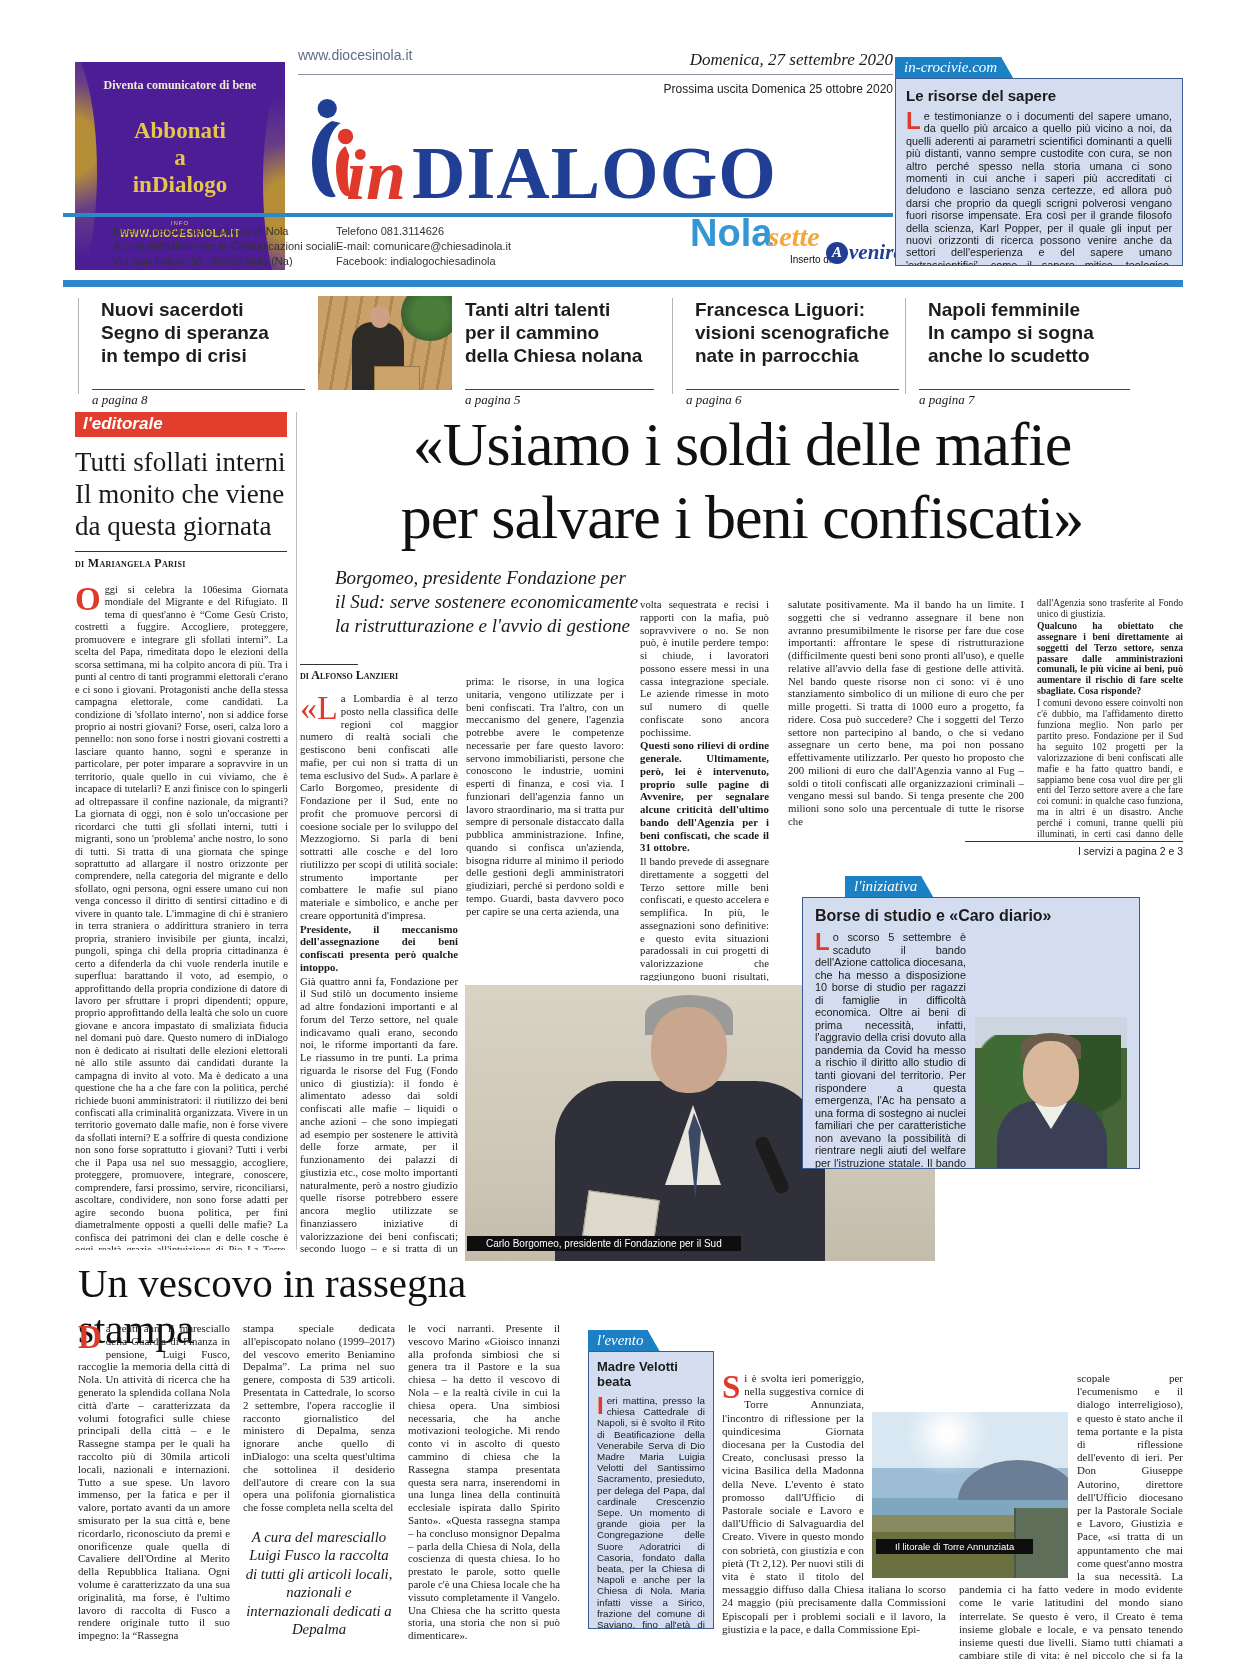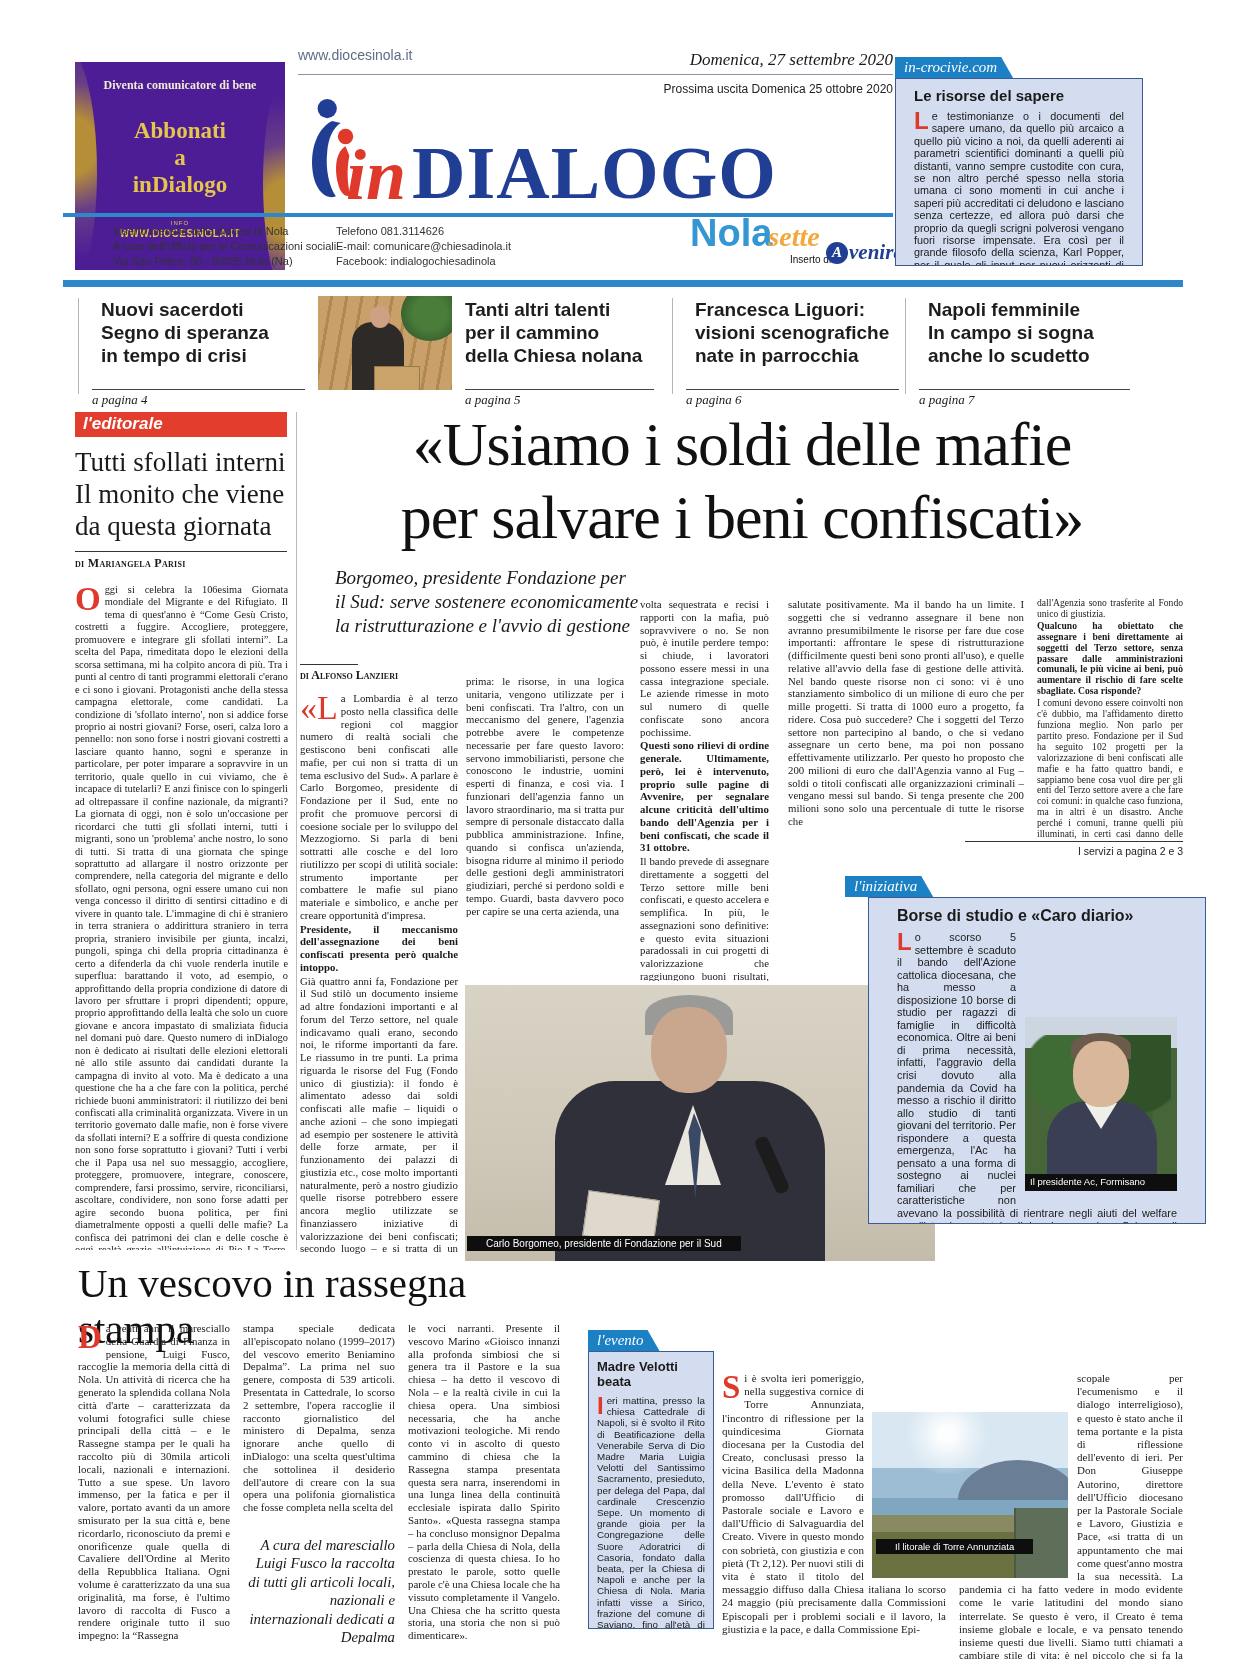--- a/index.html
+++ b/index.html
@@ -44,21 +44,21 @@
 
   
   .box-label{background:#1b80c4;color:#fff;font-style:italic;font-size:15px;line-height:21px;padding:0 16px 0 9px;
              display:inline-block;clip-path:polygon(0 0,calc(100% - 12px) 0,100% 100%,0 100%);}
   .blue-box{background:#d4ddef;border:1px solid #3c5a94;}
   .box-title{font-family:"Liberation Sans",sans-serif;font-weight:bold;font-size:15px;margin:0 0 6px 0;}
   .box-body{font-family:"Liberation Sans",sans-serif;font-size:10.8px;line-height:12.4px;text-align:justify;margin:0;}
   .dc-box::first-letter{float:left;color:#de392b;font-weight:bold;font-size:24px;line-height:20px;padding:1px 3px 0 0;}
 
   .incro-label{left:895px;top:57px;}
-  .incro-box{left:895px;top:78px;width:248px;height:188px;padding:8px 18px;box-sizing:border-box;}
+  .incro-box{left:895px;top:78px;width:288px;height:188px;padding:8px 10px;box-sizing:border-box;}
 
   .top-blue-bar{left:63px;top:280px;width:1120px;height:7px;background:#2d87c8;}
 
   
   .teaser{top:298px;height:96px;border-left:1px solid #b5b5b5;padding-left:22px;}
   .t-head{font-family:"Liberation Sans",sans-serif;font-weight:bold;font-size:19px;line-height:23px;color:#1d1d1d;white-space:pre-line;}
   .t-page{position:absolute;bottom:-14px;left:13px;right:6px;border-top:1px solid #444;font-style:italic;font-size:13px;padding-top:2px;}
   .teaser-photo{left:318px;top:296px;width:134px;height:94px;background:repeating-linear-gradient(100deg,#c9a06a 0 12px,#b08850 12px 15px);overflow:hidden;}
   .tp-plant{position:absolute;right:-8px;top:-10px;width:60px;height:55px;background:radial-gradient(circle,#4a7d3a 0 40%,#3a6330 70%,transparent 72%);border-radius:50%;}
   .tp-fig{position:absolute;left:34px;top:26px;width:52px;height:70px;background:#2e2a28;border-radius:20px 22px 0 0;}
@@ -99,37 +99,37 @@
   .bp-mic{position:absolute;left:300px;top:150px;width:14px;height:60px;background:#1c1c1c;transform:rotate(-24deg);border-radius:6px;}
   .bp-book{position:absolute;left:120px;top:210px;width:70px;height:44px;background:#ded9cc;border:1px solid #a39c8a;transform:rotate(8deg);}
   .photo-caption{position:absolute;background:#0e0e0e;color:#fff;font-family:"Liberation Sans",sans-serif;font-size:10px;padding:2px 19px;}
   .borgo-cap{left:2px;top:251px;}
 
   .servizi-rule{left:965px;top:841px;width:218px;height:1px;background:#333;}
   .servizi{left:903px;top:845px;width:280px;text-align:right;font-family:"Liberation Sans",sans-serif;font-size:10.5px;color:#222;}
 
   
   .ini-label{left:845px;top:876px;}
-  .ini-box{left:868px;top:897px;width:338px;height:327px;padding:9px 28px;box-sizing:border-box;}
+  .ini-box{left:802px;top:897px;width:338px;height:272px;padding:9px 12px;box-sizing:border-box;}
   .ini-box .box-title{font-size:16px;}
   .ini-photo{float:right;width:152px;height:174px;margin:86px 0 4px 9px;position:relative;
              background:linear-gradient(180deg,#cdd6e0 0 18%,#46663a 18% 100%);overflow:visible;}
   .ip-tree{position:absolute;left:6px;top:18px;width:140px;height:120px;background:radial-gradient(circle at 25% 30%,#3f6b35 0 30%,transparent 32%),radial-gradient(circle at 75% 25%,#2f5228 0 34%,transparent 36%),radial-gradient(circle at 55% 65%,#3a6030 0 40%,transparent 42%);}
   .ip-head{position:absolute;left:48px;top:24px;width:56px;height:66px;background:#d9b79a;border-radius:46%;}
   .ip-hair{position:absolute;left:46px;top:16px;width:60px;height:26px;background:#6b5b4a;border-radius:50% 50% 0 0;}
   .ip-sweater{position:absolute;left:22px;top:84px;width:110px;height:90px;background:#3a3f55;border-radius:40px 40px 0 0;}
   .ip-collar{position:absolute;left:60px;top:86px;width:32px;height:26px;background:#efefe9;clip-path:polygon(50% 100%,0 0,100% 0);}
   .ini-cap{left:0;bottom:0;top:auto;right:0;font-size:9.5px;padding:2px 5px;}
   .ini-body{font-size:10.9px;line-height:12.55px;}
 
   
   .bl-head{left:78px;top:1260px;width:500px;font-size:41px;line-height:46px;color:#111;}
   .bl-col{top:1322px;width:152px;height:322px;font-size:10.9px;line-height:12.8px;text-align:justify;}
   .blc1{left:78px;} .blc2{left:243px;} .blc3{left:408px;}
-  .bl-promo{margin-top:22px;font-style:italic;font-size:14.8px;line-height:18.5px;text-align:right;}
+  .bl-promo{margin-top:14px;font-style:italic;font-size:14.8px;line-height:18.5px;text-align:center;}
 
   
   .ev-label{left:588px;top:1330px;}
   .ev-box{left:588px;top:1351px;width:126px;height:278px;padding:7px 8px;box-sizing:border-box;}
   .ev-box .box-title{font-size:13px;line-height:15px;}
   .ev-body{font-size:9.8px;line-height:11.2px;}
 
   
   .br-head{left:722px;top:1288px;width:462px;font-size:33px;line-height:39px;color:#111;white-space:pre-line;}
   .br-body{left:722px;top:1372px;width:462px;height:272px;display:flex;gap:13px;}
@@ -204,21 +204,21 @@
     <p class="box-title">Le risorse del sapere</p>
     <p class="box-body dc-box"><span>Le testimonianze o i documenti del sapere umano, da quello più arcaico a quello più vicino a noi, da quelli aderenti ai parametri scientifici dominanti a quelli più distanti, vanno sempre custodite con cura, se non altro perché spesso nella storia umana ci sono momenti in cui anche i saperi più accreditati ci deludono e lasciano senza certezze, ed allora può darsi che proprio da quegli scrigni polverosi vengano fuori risorse impensate. Era così per il grande filosofo della scienza, Karl Popper, per il quale gli input per nuovi orizzonti di ricerca possono venire anche da settori dell'esperienza e del sapere umano 'extrascientifici', come il sapere mitico, teologico, artistico o magico, come la storia della scienza moderna sta a dimostrare.</span> </p>
   </div>
 
   <div class="abs top-blue-bar"></div>
 
   <div class="abs teaser" style="left:78px;width:210px;">
     <div class="t-head">Nuovi sacerdoti
 Segno di speranza
 in tempo di crisi</div>
-    <div class="t-page">a pagina 4</div>
+    <div class="t-page">a pagina 8</div>
   </div>
   <div class="abs teaser-photo">
     <div class="tp-plant"></div>
     <div class="tp-fig"></div>
     <div class="tp-head"></div>
     <div class="tp-lectern"></div>
   </div>
   <div class="abs teaser" style="left:465px;width:195px;border-left:none;padding-left:0;">
     <div class="t-head">Tanti altri talenti
 per il cammino

